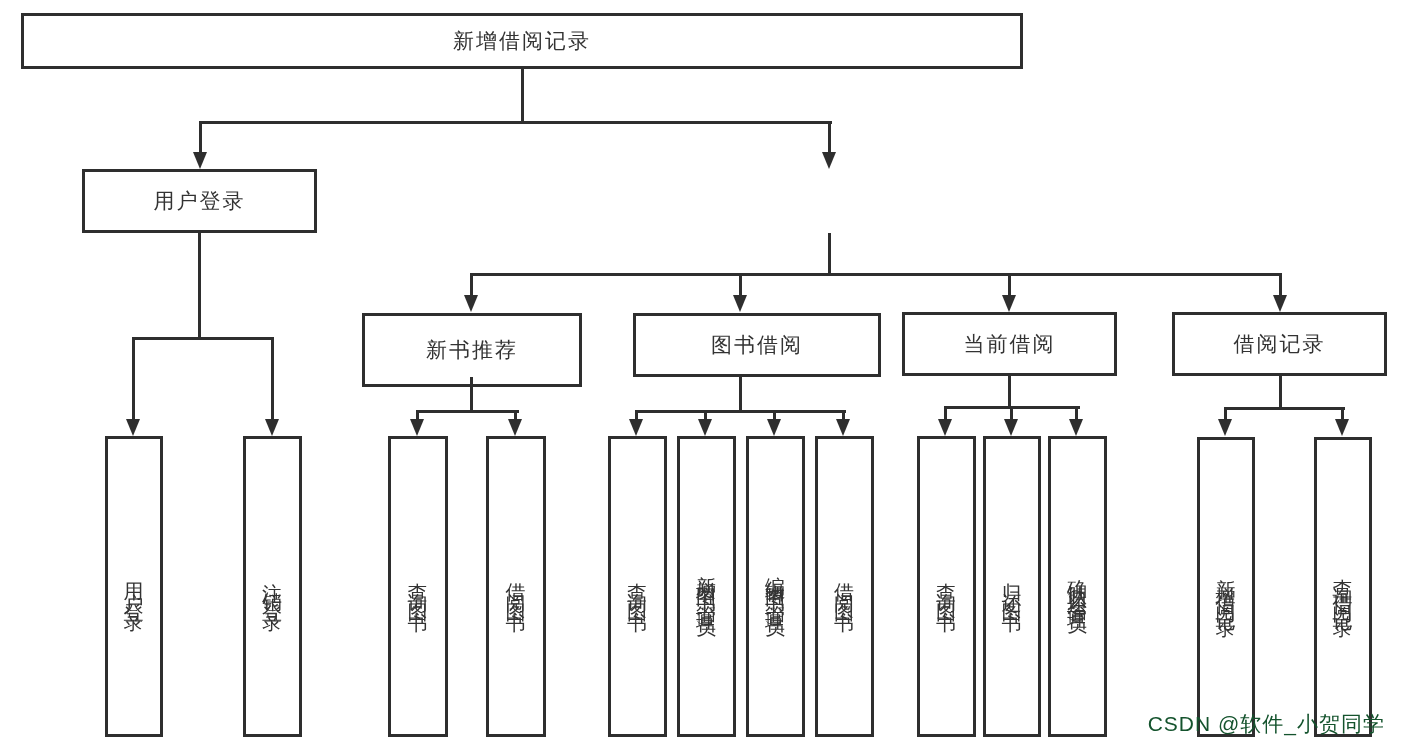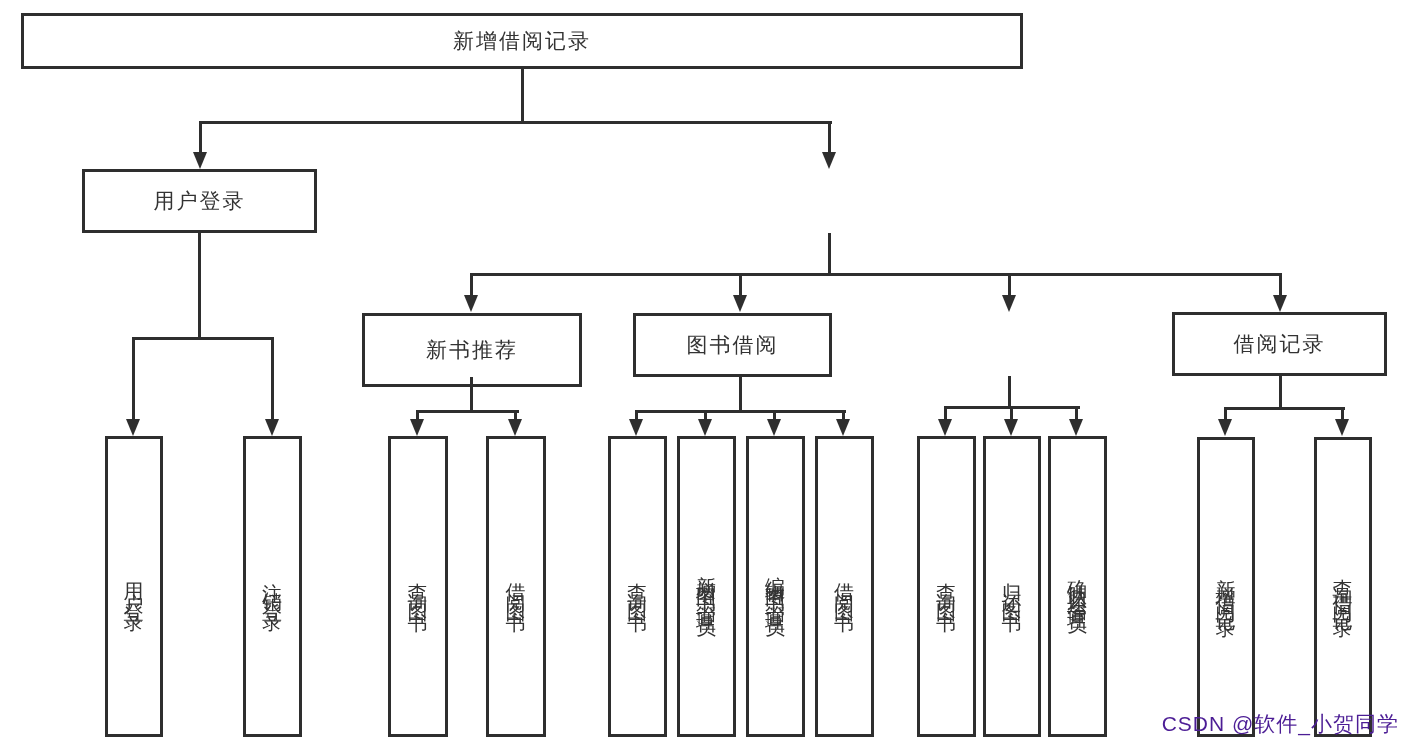--- a/index.html
+++ b/index.html
@@ -22,38 +22,39 @@
     font-size:20px; letter-spacing:10px; line-height:1; color:#333333;
     white-space:nowrap;
   }
   .hline, .vline { position:absolute; background:#2e2e2e; }
   .arrow {
     position:absolute; width:0; height:0;
     border-left:7px solid transparent; border-right:7px solid transparent;
     border-top:17px solid #2e2e2e;
   }
   .watermark {
-    position:absolute; top:710px; right:6px;
-    font-size:21px; color:#4c1d95; letter-spacing:1px; z-index:5;margin-left:44px;
+    position:absolute; top:710px; right:20px;
+    font-size:21px; color:#14532d; letter-spacing:1px; z-index:5;margin-left:44px;
   }
 </style>
 </head>
 <body>
 
 <div class="canvas">
 
   <div class="node" style="left:21px; top:13px; width:1002px; height:56px;">新增借阅记录</div>
 
   <div class="node" style="left:82px; top:169px; width:235px; height:64px;">用户登录</div>
 
 
   <div class="node" style="left:362px; top:313px; width:220px; height:74px;">新书推荐</div>
 
-  <div class="node" style="left:633px; top:313px; width:199px; height:64px;">图书借阅</div>
+  <div class="node" style="left:633px; top:313px; width:248px; height:64px;">图书借阅</div>
 
+  <div class="node" style="left:902px; top:312px; width:215px; height:64px;">当前借阅</div>
 
   <div class="node" style="left:1172px; top:312px; width:215px; height:64px;">借阅记录</div>
 
   <div class="vnode" style="left:105px; top:436px; width:58px; height:301px;">用户登录</div>
   <div class="vnode" style="left:243px; top:436px; width:59px; height:301px;">注销登录</div>
 
   <div class="vnode" style="left:388px; top:436px; width:60px; height:301px;">查询图书</div>
   <div class="vnode" style="left:486px; top:436px; width:60px; height:301px;">借阅图书</div>
 
   <div class="vnode" style="left:608px; top:436px; width:59px; height:301px;">查询图书</div>

